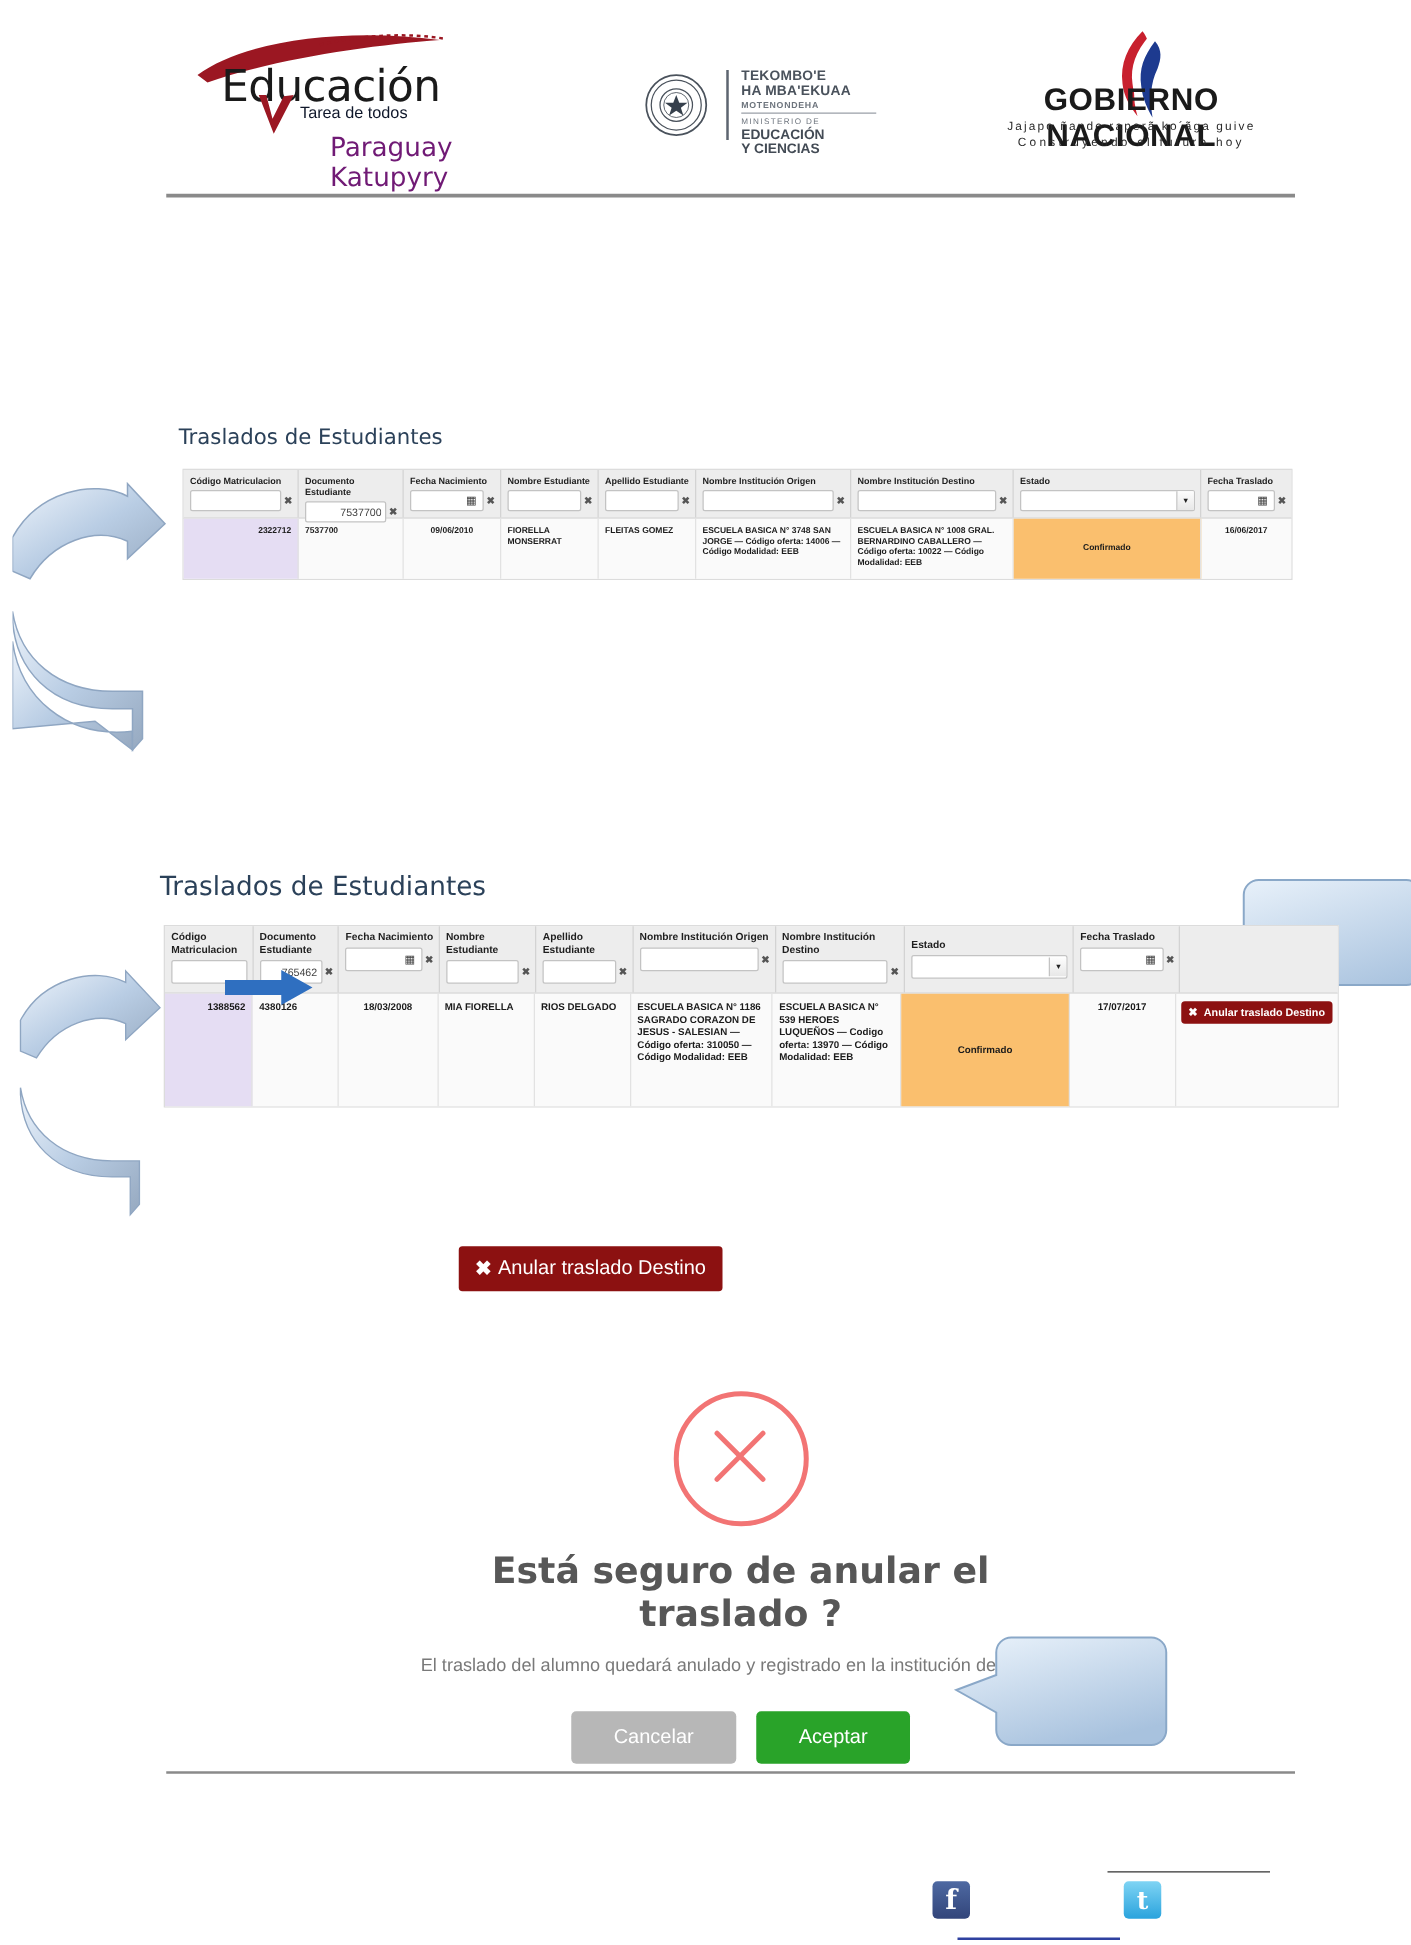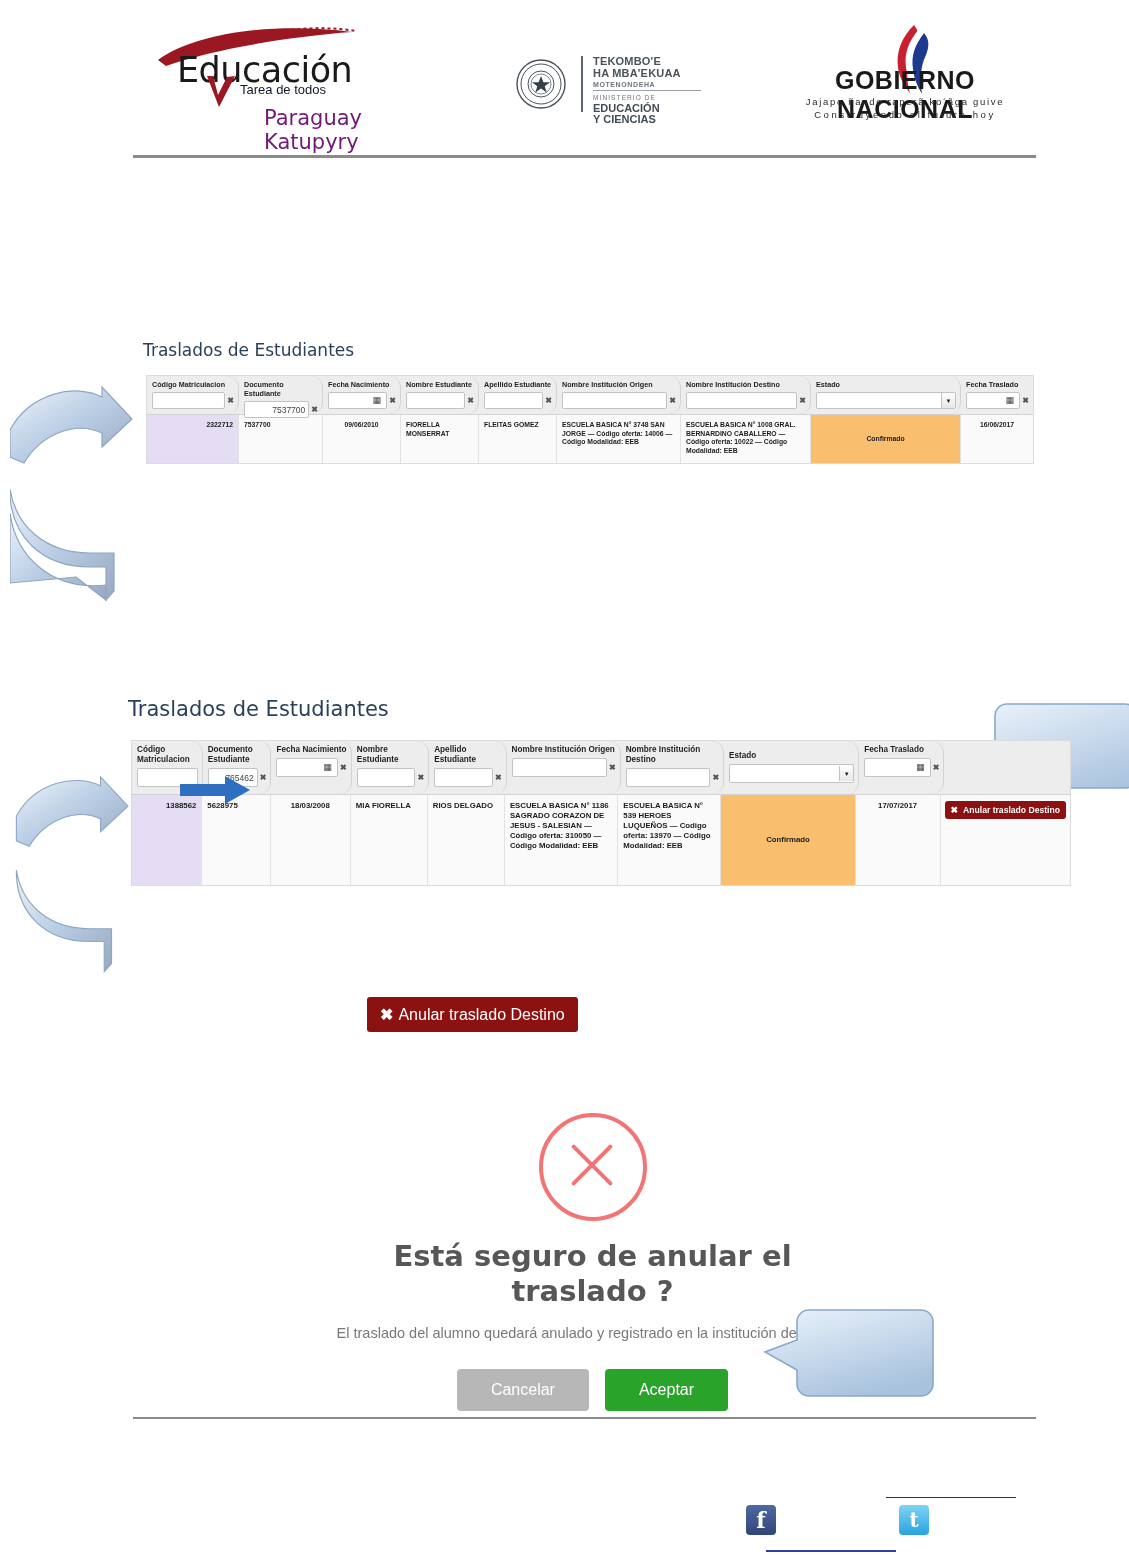--- a/index.html
+++ b/index.html
@@ -40,21 +40,21 @@
   .logo-gob .flag{position:absolute;left:113px;top:5px;width:44px;height:72px;}
 
   
   .sec-title{position:absolute;color:#2b4159;font-family:"DejaVu Sans",sans-serif;font-weight:400;}
   #title-1{left:143px;top:340px;font-size:17px;}
   #title-2{left:128px;top:697px;font-size:21px;}
 
   
   .grid{position:absolute;background:#fafafa;border:1px solid #dcdcdc;box-sizing:border-box;}
   .grid .hrow{display:flex;background:#ededed;border-bottom:1px solid #d3d3d3;}
-  .grid .hcell{box-sizing:border-box;border-right:1px solid #d3d3d3;padding:4px 4px 5px 5px;display:flex;flex-direction:column;justify-content:flex-start;border-radius:12px;}
+  .grid .hcell{box-sizing:border-box;border-right:1px solid #d3d3d3;padding:4px 4px 5px 5px;display:flex;flex-direction:column;justify-content:flex-start;}
   .grid .hcell:last-child{border-right:none;}
   .hlabel{font-size:7.2px;font-weight:bold;color:#1e1e1e;line-height:9px;margin-bottom:3px;}
   .fwrap{display:flex;align-items:center;gap:2px;}
   .finput{box-sizing:border-box;flex:1;min-width:0;height:17px;background:#fff;border:1px solid #c3c3c3;border-radius:2px;display:flex;align-items:center;justify-content:flex-end;padding:0 3px;font-size:8.5px;color:#333;}
   .finput.sel{justify-content:space-between;padding-right:0;}
   .fv{font-size:8.5px;color:#444;overflow:hidden;white-space:nowrap;}
   .xbtn{font-size:8px;color:#555;font-weight:bold;line-height:1;cursor:pointer;}
   .cal{font-size:9px;color:#444;line-height:1;margin-right:2px;}
   .caret{width:13px;height:15px;border-left:1px solid #c3c3c3;background:linear-gradient(#fdfdfd,#e7e7e7);display:flex;align-items:center;justify-content:center;font-size:6px;color:#222;}
 
@@ -388,21 +388,21 @@
               <span class="cal">▦</span>
             </div>
           <span class="xbtn">✖</span>
         </div>
       </div>
       <div class="hcell" style="width:130px"></div>
     </div>
 
     <div class="brow">
       <div class="bcell lilac" style="width:73px">1388562</div>
-      <div class="bcell" style="width:71px">5628975</div>
+      <div class="bcell" style="width:71px">4380126</div>
       <div class="bcell center" style="width:83px">18/03/2008</div>
       <div class="bcell" style="width:80px">MIA FIORELLA</div>
       <div class="bcell" style="width:80px">RIOS DELGADO</div>
       <div class="bcell" style="width:118px">ESCUELA BASICA N° 1186 SAGRADO CORAZON DE JESUS - SALESIAN — Código oferta: 310050 — Código Modalidad: EEB</div>
       <div class="bcell" style="width:107px">ESCUELA BASICA N° 539 HEROES LUQUEÑOS — Codigo oferta: 13970 — Código Modalidad: EEB</div>
       <div class="bcell orange" style="width:140px">Confirmado</div>
       <div class="bcell center" style="width:88px">17/07/2017</div>
       <div class="bcell" style="width:130px;padding:5px 4px">
         <span class="btn-anular" id="btn-anular-row">
           <span class="xi">✖</span>

